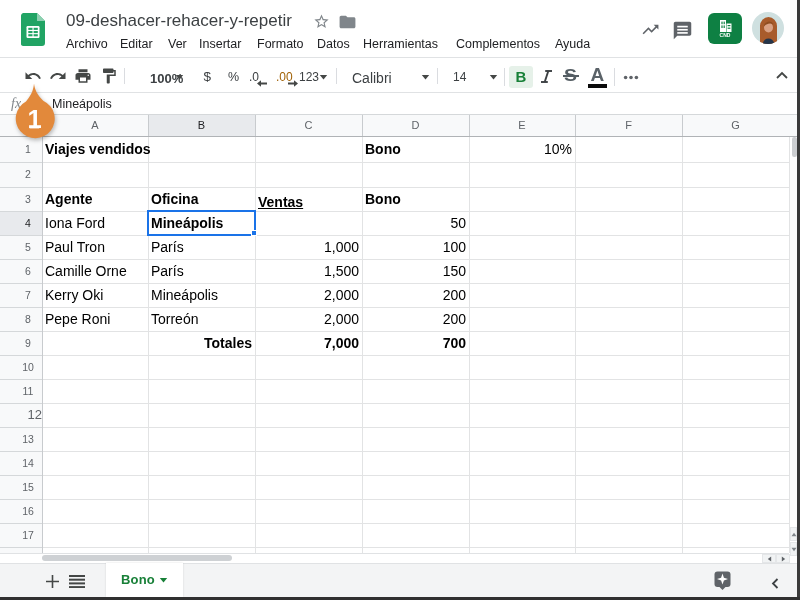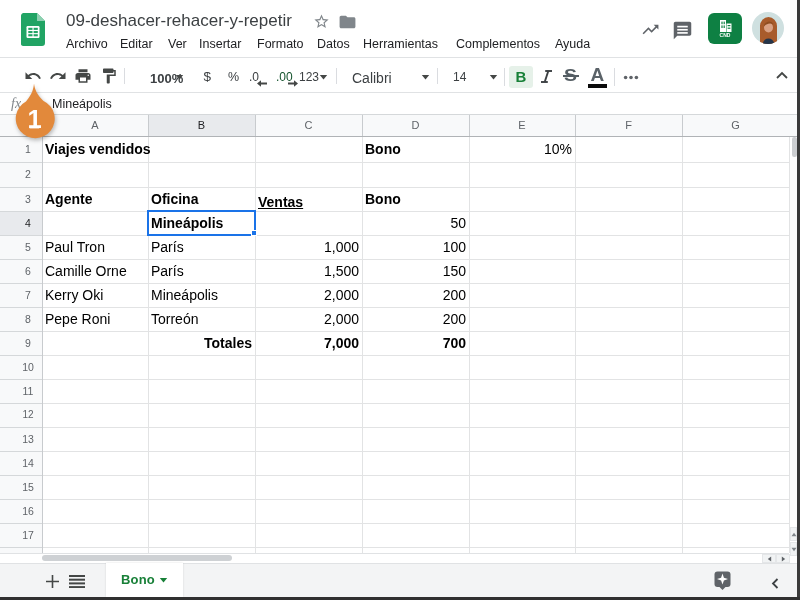--- a/index.html
+++ b/index.html
@@ -91,21 +91,21 @@
 <path d="M18 4V3c0-.55-.45-1-1-1H5c-.55 0-1 .45-1 1v4c0 .55.45 1 1 1h12c.55 0 1-.45 1-1V6h1v4H9v11c0 .55.45 1 1 1h2c.55 0 1-.45 1-1v-9h8V4h-3z"></path>
     </svg>
 <div class="ab" style="left:124px;top:68px;width:1px;height:16px;background:#dadce0"></div>
 <div class="ab" style="left:150px;top:70.5px;font-size:13px;color:#3c4043;font-weight:bold">100%</div>
 <svg class="ab" style="left:175px;top:74px" width="9" height="6" viewBox="0 0 9 6">
       <path d="M0.8 1 L8.2 1 L4.5 5.4 Z" fill="#444746"></path>
     </svg>
 <div class="ab" style="left:203.5px;top:68.5px;font-size:13.5px;color:#3c4043;font-weight:normal">$</div>
 <div class="ab" style="left:228px;top:70px;font-size:12.5px;color:#3c4043;font-weight:normal">%</div>
 <div class="ab" style="left:249px;top:70px;font-size:12px;color:#3c4043;font-weight:normal">.0</div>
-<div class="ab" style="left:276px;top:70px;font-size:12px;color:#14532d;font-weight:normal">.00</div>
+<div class="ab" style="left:276px;top:70px;font-size:12px;color:#a16207;font-weight:normal">.00</div>
 <div class="ab" style="left:299px;top:70px;font-size:12px;color:#3c4043;font-weight:normal">123</div>
 <svg class="ab" style="left:318.5px;top:74px" width="9" height="6" viewBox="0 0 9 6">
       <path d="M0.8 1 L8.2 1 L4.5 5.4 Z" fill="#444746"></path>
     </svg>
 <svg class="ab" style="left:257px;top:80px" width="10" height="7" viewBox="0 0 10 7" fill="#444746">
       <path d="M10 2.5 H4 V0.2 L0 3.5 L4 6.8 V4.5 H10 Z"></path>
     </svg>
 <svg class="ab" style="left:288px;top:80px" width="10" height="7" viewBox="0 0 10 7" fill="#444746">
       <path d="M0 2.5 H6 V0.2 L10 3.5 L6 6.8 V4.5 H0 Z"></path>
     </svg>
@@ -181,21 +181,21 @@
 <div class="ab" style="left:14px;top:283px;width:28px;height:24px;line-height:24px;text-align:center;font-size:10.5px;color:#5f6368">7</div>
 <div class="ab" style="left:0;top:307px;width:42px;height:1px;background:#d5d8da"></div>
 <div class="ab" style="left:14px;top:307px;width:28px;height:24px;line-height:24px;text-align:center;font-size:10.5px;color:#5f6368">8</div>
 <div class="ab" style="left:0;top:331px;width:42px;height:1px;background:#d5d8da"></div>
 <div class="ab" style="left:14px;top:331px;width:28px;height:24px;line-height:24px;text-align:center;font-size:10.5px;color:#5f6368">9</div>
 <div class="ab" style="left:0;top:355px;width:42px;height:1px;background:#d5d8da"></div>
 <div class="ab" style="left:14px;top:355px;width:28px;height:24px;line-height:24px;text-align:center;font-size:10.5px;color:#5f6368">10</div>
 <div class="ab" style="left:0;top:379px;width:42px;height:1px;background:#d5d8da"></div>
 <div class="ab" style="left:14px;top:379px;width:28px;height:24px;line-height:24px;text-align:center;font-size:10.5px;color:#5f6368">11</div>
 <div class="ab" style="left:0;top:403px;width:42px;height:1px;background:#d5d8da"></div>
-<div class="ab" style="left:14px;top:403px;width:28px;height:24px;line-height:24px;text-align:center;font-size:10px;color:#5f6368">12</div>
+<div class="ab" style="left:14px;top:403px;width:28px;height:24px;line-height:24px;text-align:right;font-size:13px;color:#5f6368">12</div>
 <div class="ab" style="left:0;top:427px;width:42px;height:1px;background:#d5d8da"></div>
 <div class="ab" style="left:14px;top:427px;width:28px;height:24px;line-height:24px;text-align:center;font-size:10.5px;color:#5f6368">13</div>
 <div class="ab" style="left:0;top:451px;width:42px;height:1px;background:#d5d8da"></div>
 <div class="ab" style="left:14px;top:451px;width:28px;height:24px;line-height:24px;text-align:center;font-size:10.5px;color:#5f6368">14</div>
 <div class="ab" style="left:0;top:475px;width:42px;height:1px;background:#d5d8da"></div>
 <div class="ab" style="left:14px;top:475px;width:28px;height:24px;line-height:24px;text-align:center;font-size:10.5px;color:#5f6368">15</div>
 <div class="ab" style="left:0;top:499px;width:42px;height:1px;background:#d5d8da"></div>
 <div class="ab" style="left:14px;top:499px;width:28px;height:24px;line-height:24px;text-align:center;font-size:10.5px;color:#5f6368">16</div>
 <div class="ab" style="left:0;top:523px;width:42px;height:1px;background:#d5d8da"></div>
 <div class="ab" style="left:14px;top:523px;width:28px;height:24px;line-height:24px;text-align:center;font-size:10.5px;color:#5f6368">17</div>
@@ -225,20 +225,21 @@
 <div class="ab" style="left:43px;top:499px;width:746px;height:1px;background:#e2e3e4"></div>
 <div class="ab" style="left:43px;top:523px;width:746px;height:1px;background:#e2e3e4"></div>
 <div class="ab" style="left:43px;top:547px;width:746px;height:1px;background:#e2e3e4"></div>
 <div class="ab ct b" style="left:45px;top:137px;width:100px;height:25px;line-height:25px;">Viajes vendidos</div>
 <div class="ab ct b" style="left:365px;top:137px;width:101px;height:25px;line-height:25px;">Bono</div>
 <div class="ab ct num" style="left:472px;top:137px;width:100px;height:25px;line-height:25px;">10%</div>
 <div class="ab ct b" style="left:151px;top:187px;width:101px;height:24px;line-height:24px;">Oficina</div>
 <div class="ab ct b" style="left:45px;top:187px;width:100px;height:24px;line-height:24px;">Agente</div>
 <div class="ab ct b" style="left:258px;top:190px;width:101px;height:24px;line-height:24px;text-decoration:underline;">Ventas</div>
 <div class="ab ct b" style="left:365px;top:187px;width:101px;height:24px;line-height:24px;">Bono</div>
+<div class="ab ct" style="left:45px;top:211px;width:100px;height:24px;line-height:24px;">Iona Ford</div>
 <div class="ab ct b" style="left:151px;top:211px;width:101px;height:24px;line-height:24px;">Mineápolis</div>
 <div class="ab ct num" style="left:365px;top:211px;width:101px;height:24px;line-height:24px;">50</div>
 <div class="ab ct" style="left:45px;top:235px;width:100px;height:24px;line-height:24px;">Paul Tron</div>
 <div class="ab ct" style="left:151px;top:235px;width:101px;height:24px;line-height:24px;">París</div>
 <div class="ab ct num" style="left:258px;top:235px;width:101px;height:24px;line-height:24px;">1,000</div>
 <div class="ab ct num" style="left:365px;top:235px;width:101px;height:24px;line-height:24px;">100</div>
 <div class="ab ct" style="left:45px;top:259px;width:100px;height:24px;line-height:24px;">Camille Orne</div>
 <div class="ab ct" style="left:151px;top:259px;width:101px;height:24px;line-height:24px;">París</div>
 <div class="ab ct num" style="left:258px;top:259px;width:101px;height:24px;line-height:24px;">1,500</div>
 <div class="ab ct num" style="left:365px;top:259px;width:101px;height:24px;line-height:24px;">150</div>

